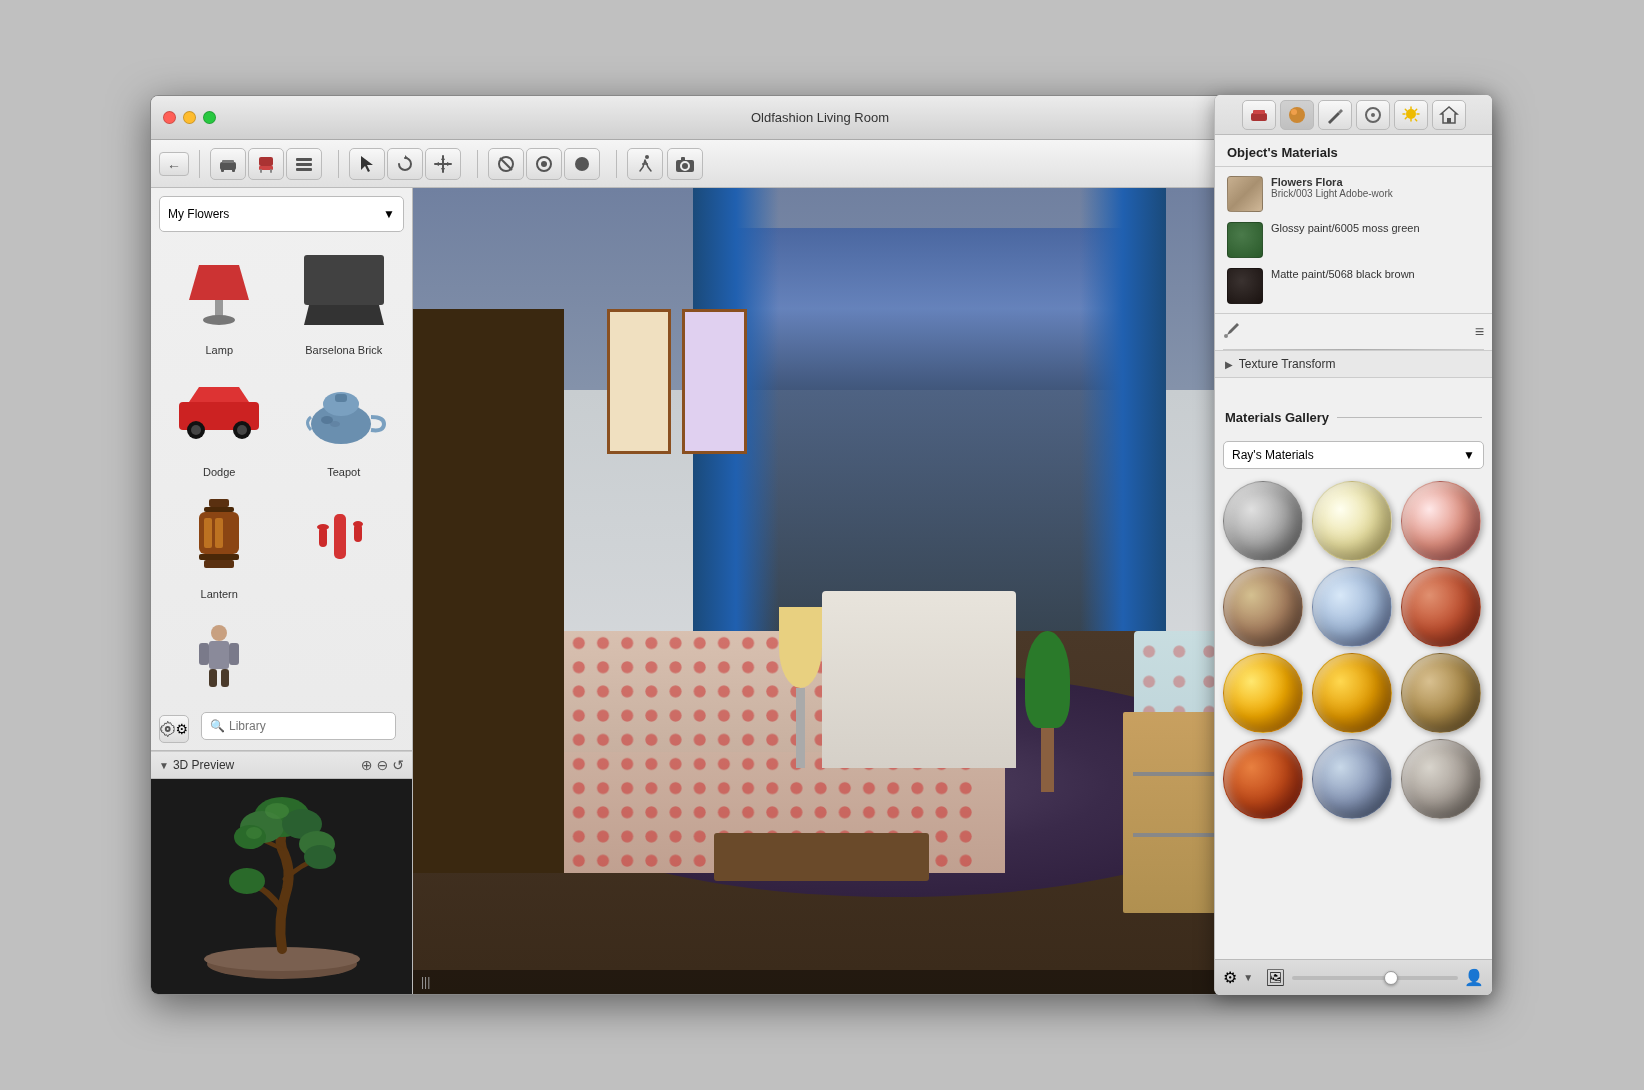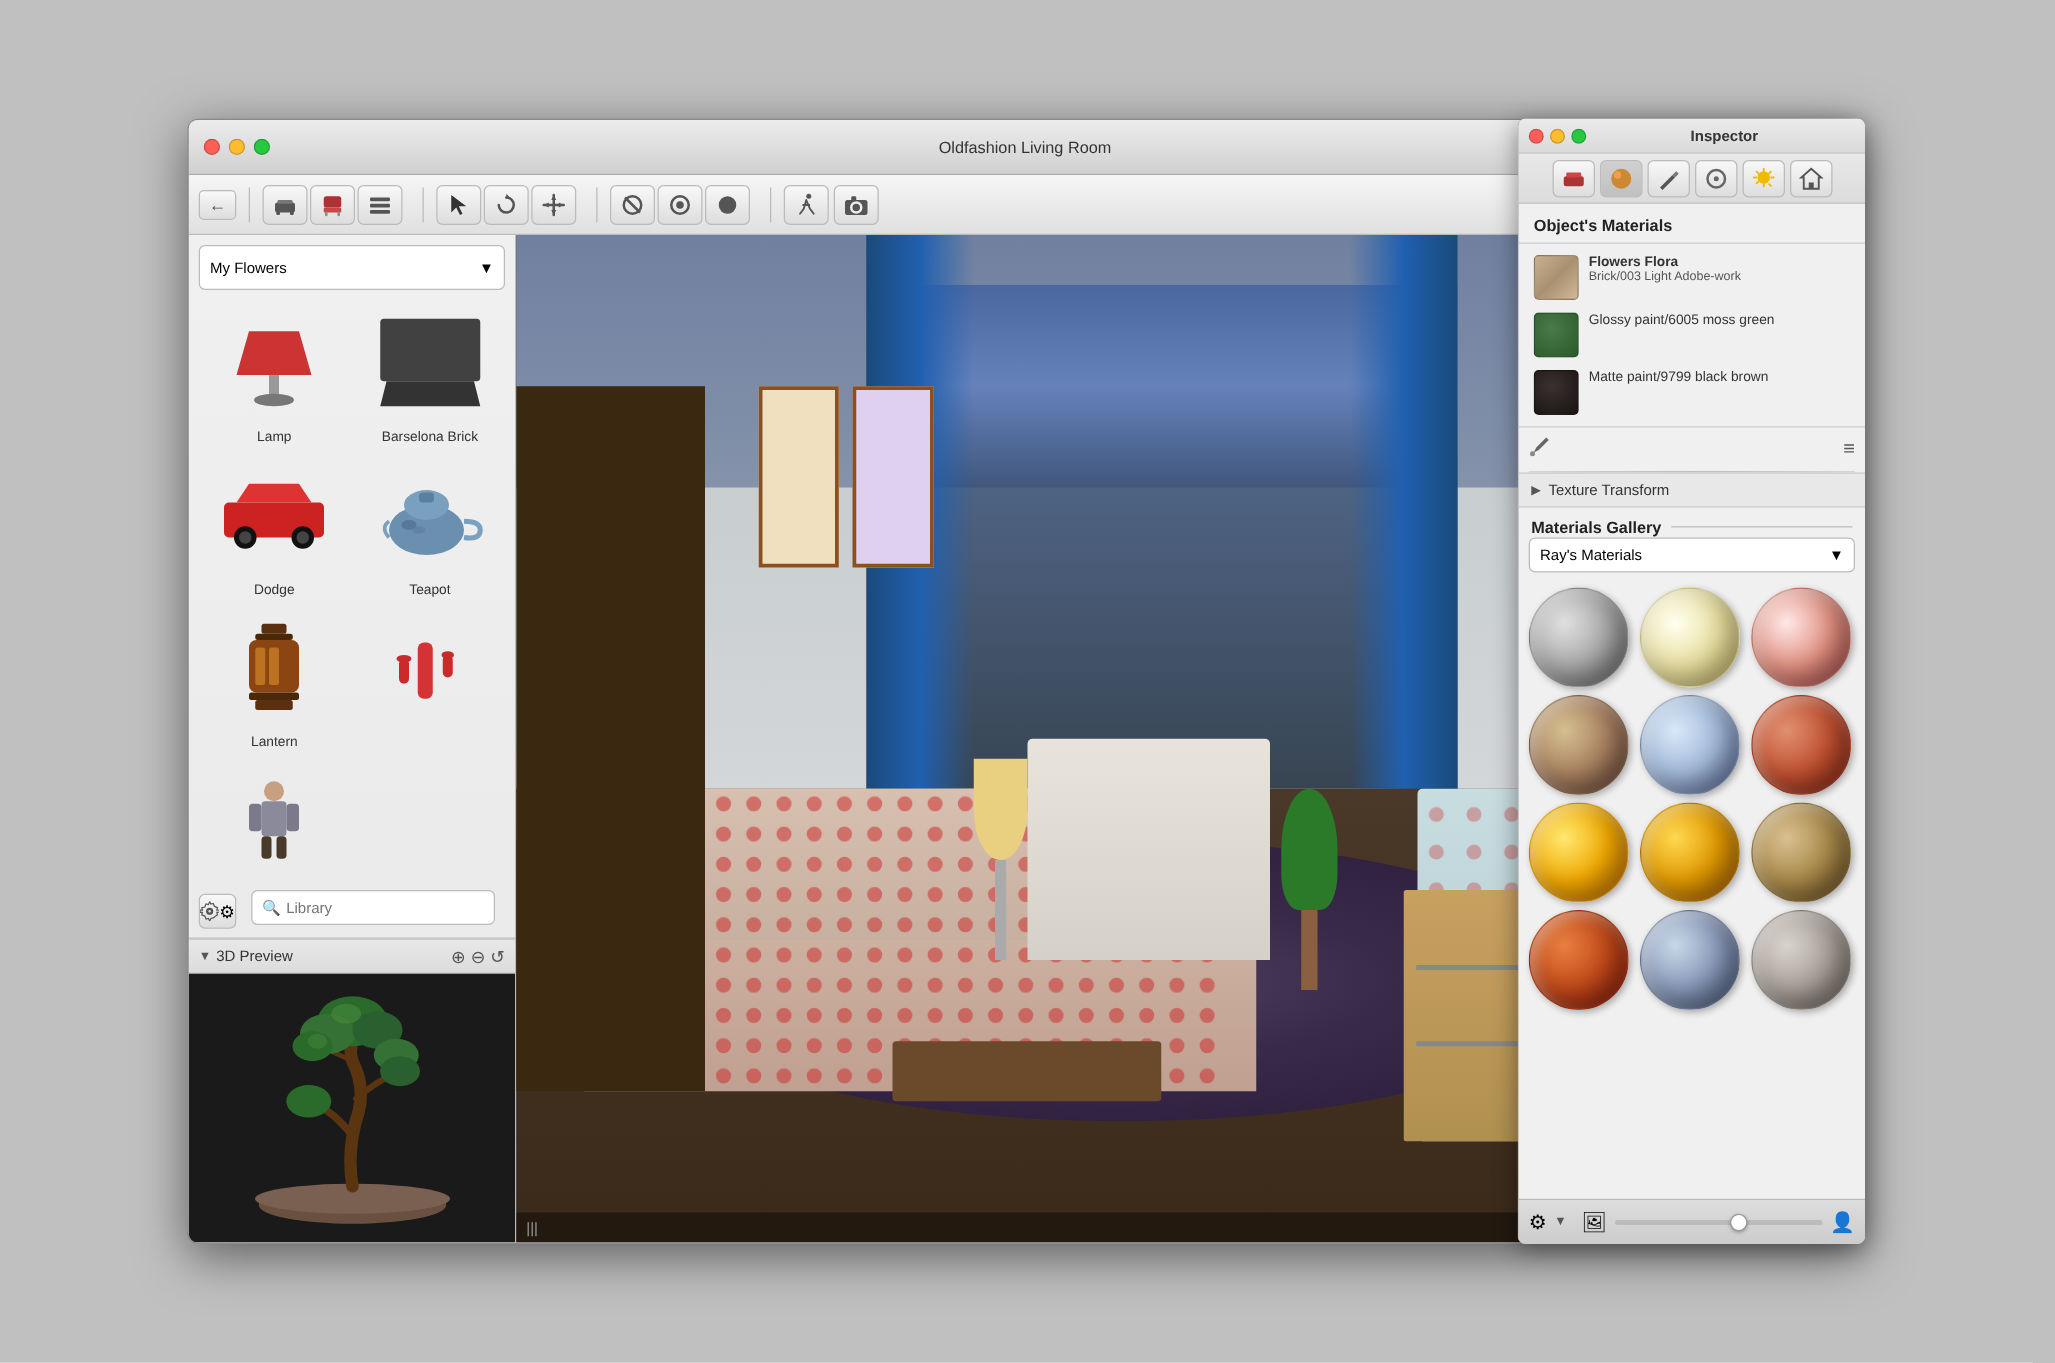--- a/index.html
+++ b/index.html
@@ -426,21 +426,22 @@
     }
 
     
     .gallery-section {
       padding: 0;
     }
 
     .gallery-header {
       display: flex;
       align-items: center;
-      padding: 8px 10px 1px;
+      padding: 8px 10px 16px;
+      margin-top: 24px;
     }
 
     .gallery-title {
       font-size: 13px;
       font-weight: 600;
       color: #222;
     }
 
     .gallery-line {
       flex: 1;
@@ -949,28 +950,20 @@
       <div class="scene-bottom-bar">
         <span>|||</span>
       </div>
     </div>
 
   </div>
 </div>
 
 <div class="inspector-panel" style="position:fixed;top:95px;right:152px;width:278px;bottom:95px;z-index:100;border-radius:6px;box-shadow:0 4px 20px rgba(0,0,0,0.4);">
 
-  <div class="inspector-title-bar">
-    <div class="inspector-controls">
-      <div class="insp-btn insp-close"></div>
-      <div class="insp-btn insp-min"></div>
-      <div class="insp-btn insp-max"></div>
-    </div>
-    <span class="inspector-title">Inspector</span>
-  </div>
 
   <div class="inspector-tabs">
     <div class="insp-tab">
       <svg width="20" height="20" viewBox="0 0 20 20">
           <rect x="2" y="8" width="16" height="8" rx="2" fill="#aa3333"></rect>
           <rect x="4" y="5" width="12" height="4" rx="1" fill="#cc4444"></rect>
         </svg>
     </div>
     <div class="insp-tab active">
       <svg width="20" height="20" viewBox="0 0 20 20">
@@ -1024,21 +1017,21 @@
       <div class="material-item">
         <div class="material-swatch" style="background:radial-gradient(circle at 40% 35%,#4a7a4a,#2a5a2a);"></div>
         <div style="flex:1;">
           <div style="font-size:11px;color:#333;">Glossy paint/6005 moss green</div>
         </div>
       </div>
 
       <div class="material-item">
         <div class="material-swatch" style="background:radial-gradient(circle at 40% 35%,#3a3230,#1a1210);"></div>
         <div style="flex:1;">
-          <div style="font-size:11px;color:#333;">Matte paint/9799 black brown</div>
+          <div style="font-size:11px;color:#333;">Matte paint/5068 black brown</div>
         </div>
       </div>
 
     </div>
 
     <div class="material-actions">
       <span class="action-icon">
         <svg width="18" height="18" viewBox="0 0 18 18">
             <path d="M14 2 L16 4 L8 12 L4 14 L6 10z" fill="#666"></path>
             <circle cx="3" cy="15" r="2" fill="#888"></circle>

